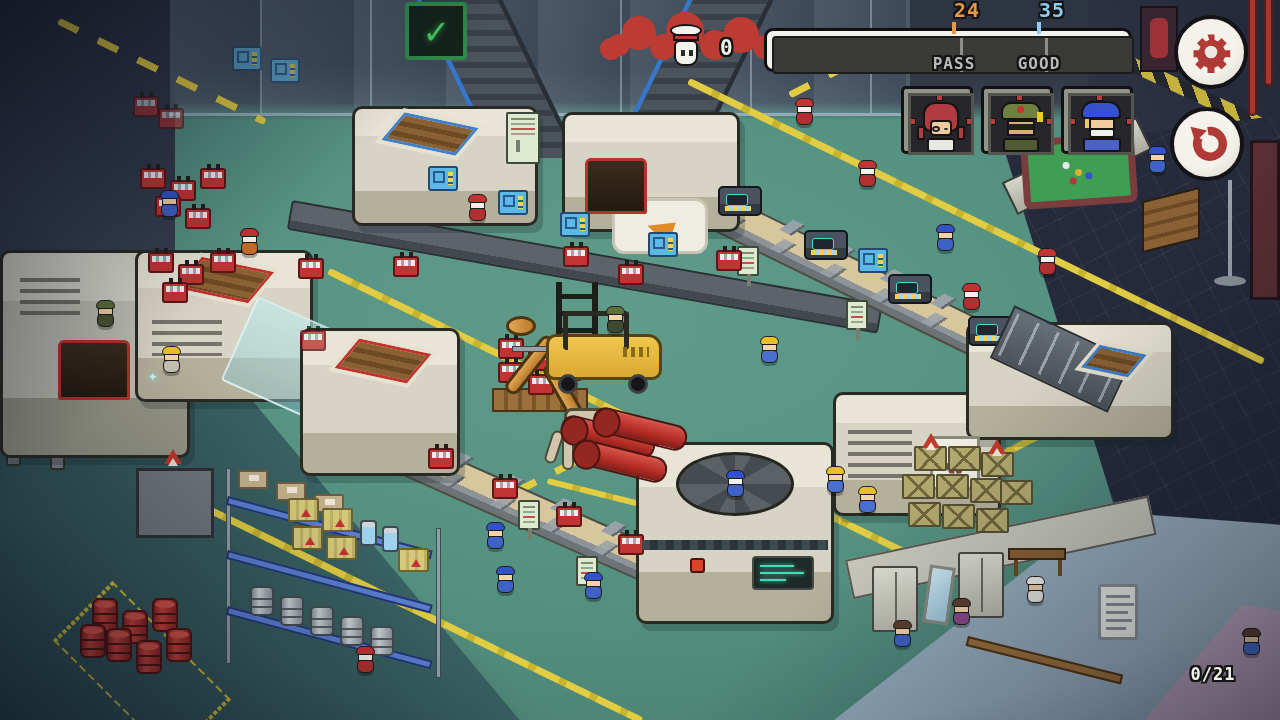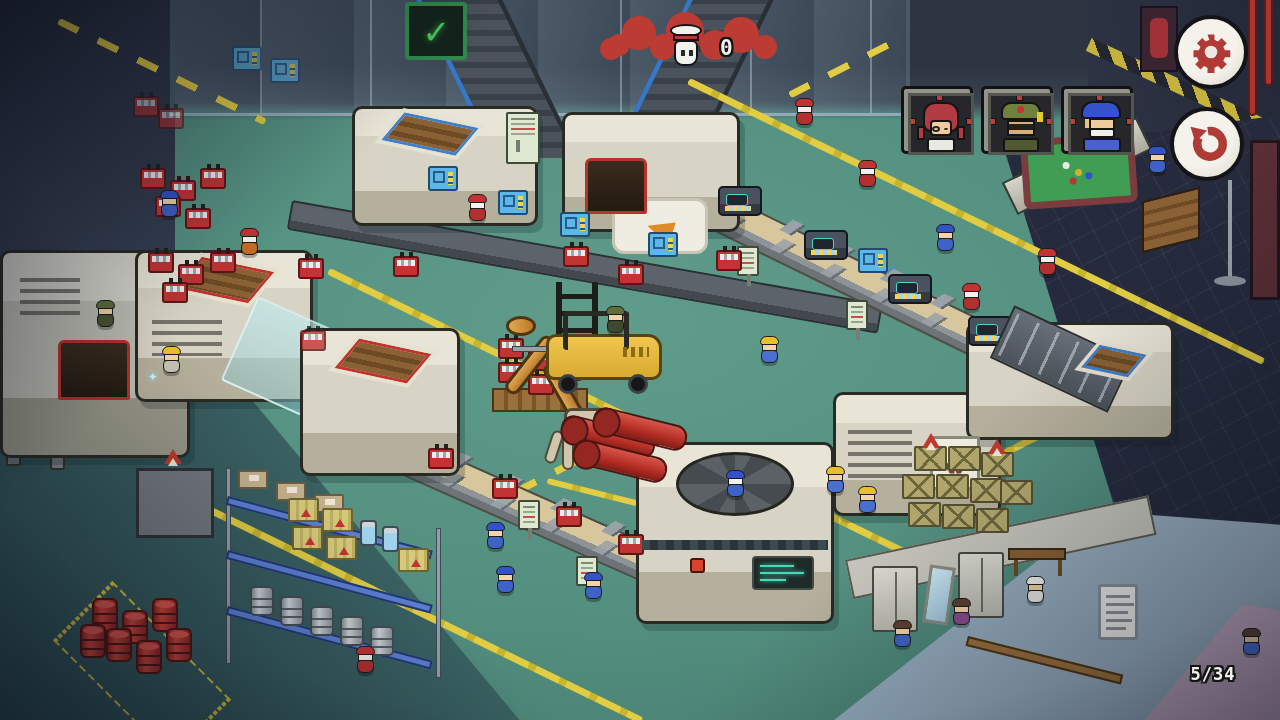--- a/index.html
+++ b/index.html
@@ -510,20 +510,38 @@
   <div class="skull">
     <div class="hat"></div>
       <div class="band"></div>
     <div class="head">
         <div class="eye" style="left:5px"></div>
         <div class="eye" style="left:13px"></div>
       </div>
   </div>
   <div class="fail-count px">0</div>
 
+  <div class="bar-wrap">
+    <div class="bar-outer">
+      <div class="bar-inner">
+        <div style="position:absolute;left:186px;top:0;bottom:0;width:3px;background:#8f8f89"></div>
+        <div style="position:absolute;left:271px;top:0;bottom:0;width:3px;background:#8f8f89"></div>
+      </div>
+    </div>
+    <div class="marker" style="left:190px">
+      <span class="mval px" style="color:#e8974b">24</span>
+      <i class="stem" style="background:#e8974b"></i>
+      <span class="mlabel px">PASS</span>
+    </div>
+    <div class="marker" style="left:275px">
+      <span class="mval px" style="color:#8ecdf0">35</span>
+      <i class="stem" style="background:#8ecdf0"></i>
+      <span class="mlabel px">GOOD</span>
+    </div>
+  </div>
 
   <div class="frame" style="left:901px">
     <div class="finner">
       <div class="acc" style="left:-2px;top:22px"></div>
         <div class="acc" style="right:-2px;top:22px"></div>
         <div class="acc" style="left:25px;top:-2px"></div>
       <div class="p-hair" style="left:12px;top:6px;width:36px;height:30px;background:#b23a42;border-radius:12px 12px 8px 8px;z-index:1"></div>
       <div style="left:19px;top:24px;width:22px;height:16px;background:#f0cb9e;border:2px solid #141414;border-radius:4px;z-index:2"></div>
       <div style="left:21px;top:30px;width:8px;height:6px;border:2px solid #232328;border-radius:50%;box-shadow:10px 0 0 -2px #232328;z-index:3"></div>
       <div style="left:16px;top:42px;width:28px;height:14px;background:#e8e8e2;border:2px solid #141414;border-radius:3px;z-index:2"></div>
@@ -563,15 +581,15 @@
       <circle cx="12" cy="12" r="3.6" fill="#ece9e2"></circle>
     </svg>
   </div>
   <div class="round-btn" style="left:1170px;top:107px">
     <svg width="44" height="44" viewBox="0 0 24 24">
       <path fill="none" stroke="#b03a36" stroke-width="4.6" d="M7.5 8.5 A 7 7 0 1 0 12.5 5"></path>
       <path fill="#b03a36" d="M3 2.6 L12 4.6 L5.6 11 Z"></path>
     </svg>
   </div>
 
-  <div class="hint-count px">5/34</div>
+  <div class="hint-count px">0/21</div>
 
 </div>
 
 </body></html>

